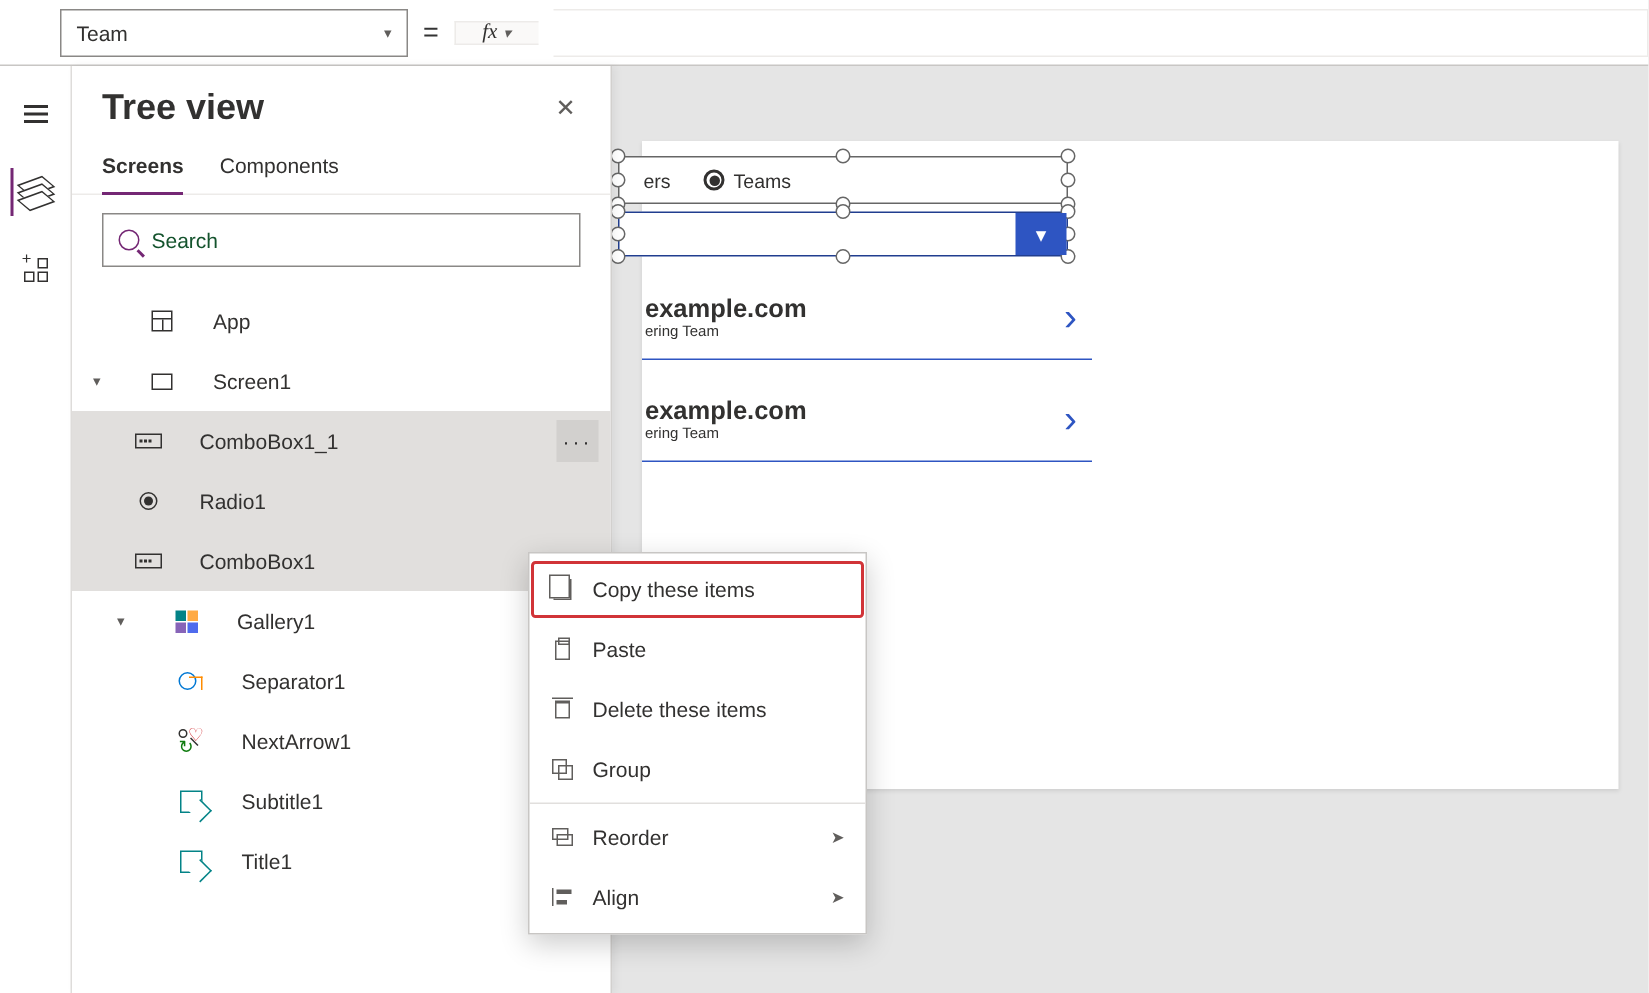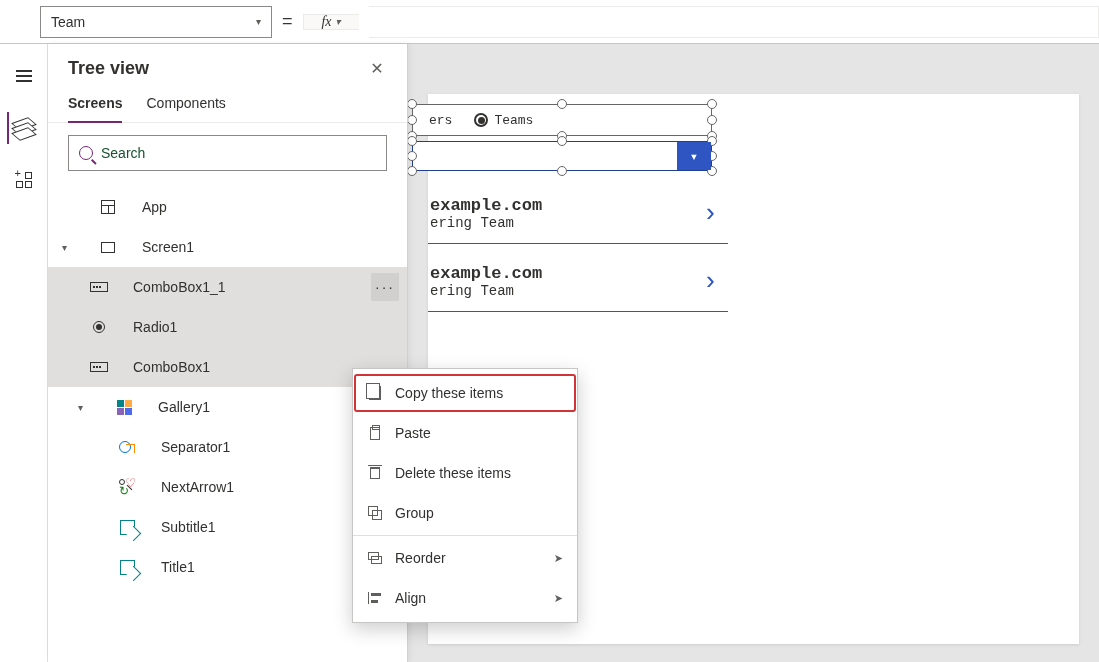--- a/index.html
+++ b/index.html
@@ -113,21 +113,21 @@
     box-shadow: 2px 0 6px rgba(0,0,0,0.06);
     position: relative;
     z-index: 5;
   }
   .tree-header {
     display: flex;
     justify-content: space-between;
     align-items: center;
     padding: 14px 20px 10px 20px;
   }
-  .tree-title { font-size: 18px; font-weight: 600; }
+  .tree-title { font-size: 24px; font-weight: 600; }
   .close-x { font-size: 16px; color:#605e5c; width:20px; height:20px; display:flex; align-items:center; justify-content:center;}
   .tabs {
     display: flex;
     gap: 24px;
     padding: 0 20px;
     border-bottom: 1px solid #edebe9;
   }
   .tab {
     padding: 6px 0 10px 0;
     color: #323130;
@@ -207,24 +207,23 @@
     flex:1;
     background:#e5e5e5;
     padding-top:50px;
     padding-left:0;
     position:relative;
   }
   .canvas {
     background:#fff;
     margin-left:20px;
     margin-right:20px;
-    height:550px;
+    height:432px;
     position:relative;
     box-shadow:0 1px 3px rgba(0,0,0,0.1);
-    font-family:Liberation Mono, monospace;
   }
   .radio-group {
     position:absolute;
     top:10px; left:-16px;
     display:flex; gap:22px; align-items:center;
     border:1px solid #666;
     padding:6px 20px 6px 16px;
     background:#fff;
     height:32px;
     width:300px;
@@ -269,21 +268,21 @@
   .gallery-item {
     position:absolute;
     left:0px; width:300px;
     border-bottom:1px solid #2e55c2;
     padding:12px 10px 12px 2px;
     display:flex; justify-content:space-between; align-items:center;
   }
   .gi1 { top:90px; }
   .gi2 { top:158px; }
   .gi-text .t1{font-size:17px; font-weight:600;}
-  .gi-text .t2{font-size:14px; color:#323130;}
+  .gi-text .t2{font-size:10px; color:#323130;}
   .gi-arrow { color:#2e55c2; font-size:26px; font-weight:300;}
 
   
   .ctx-menu {
     position:absolute;
     top:324px;
     left:352px;
     width:226px;
     background:#fff;
     border:1px solid #c8c6c4;

